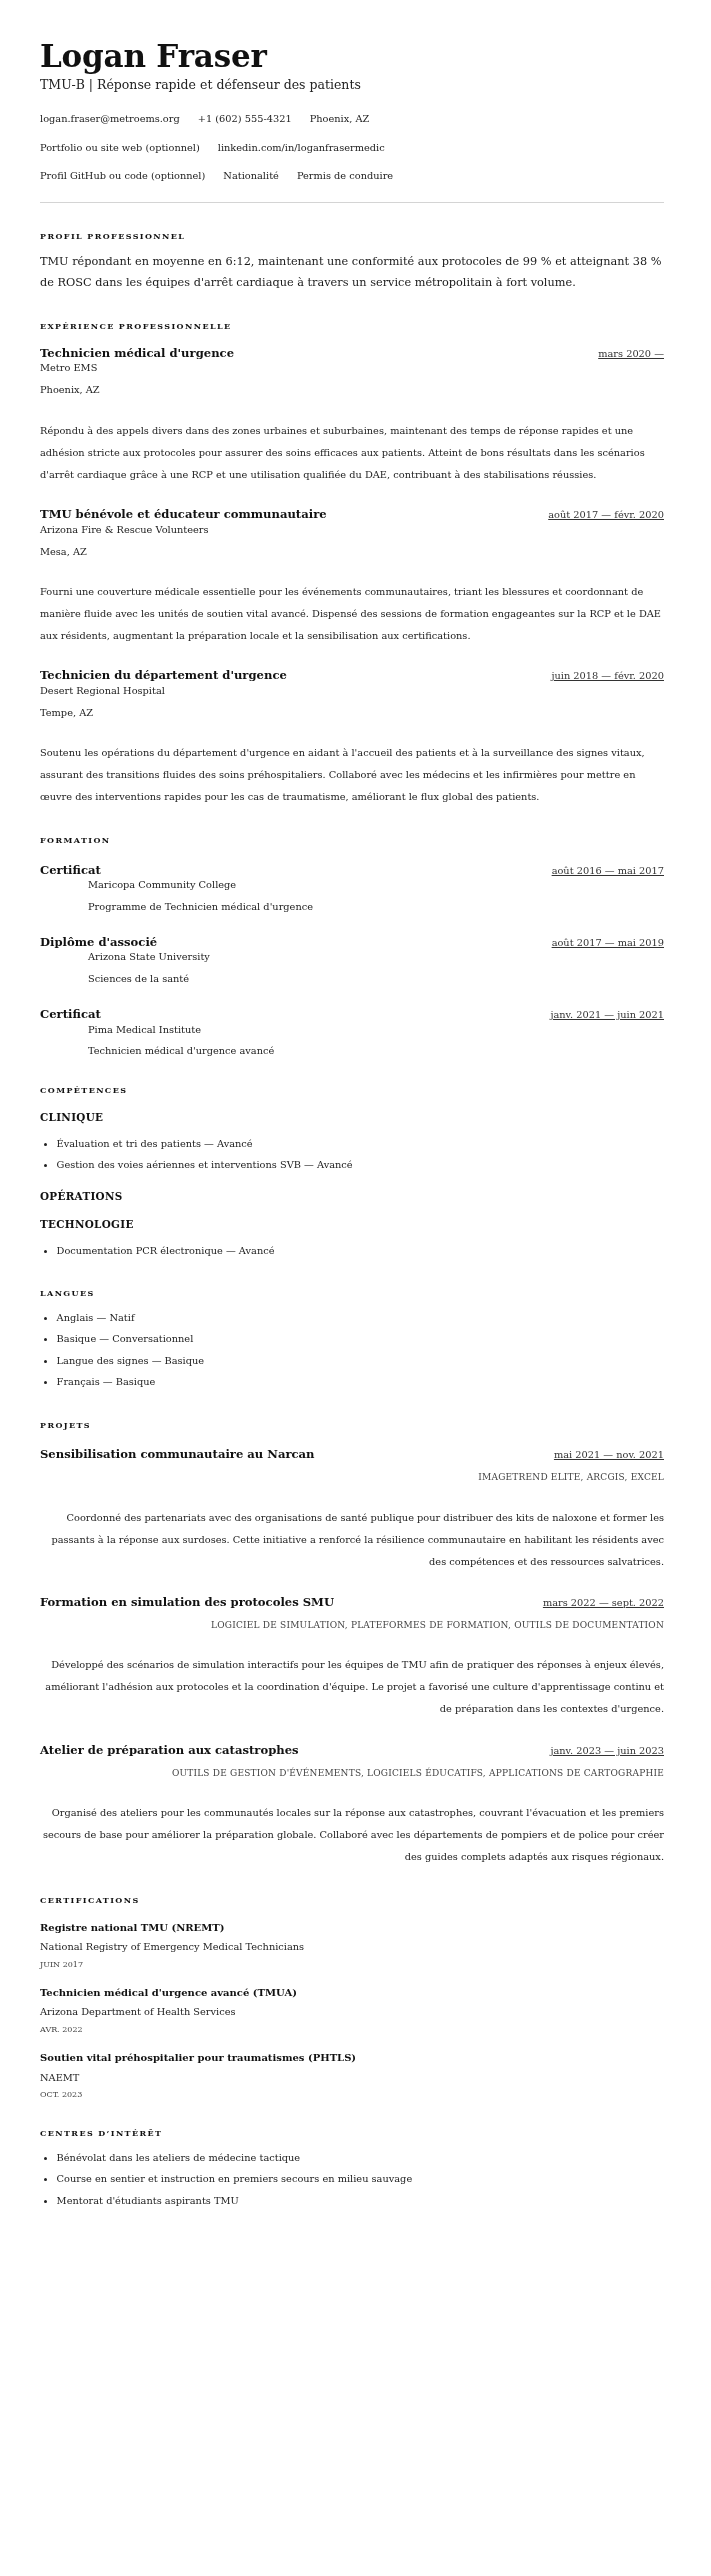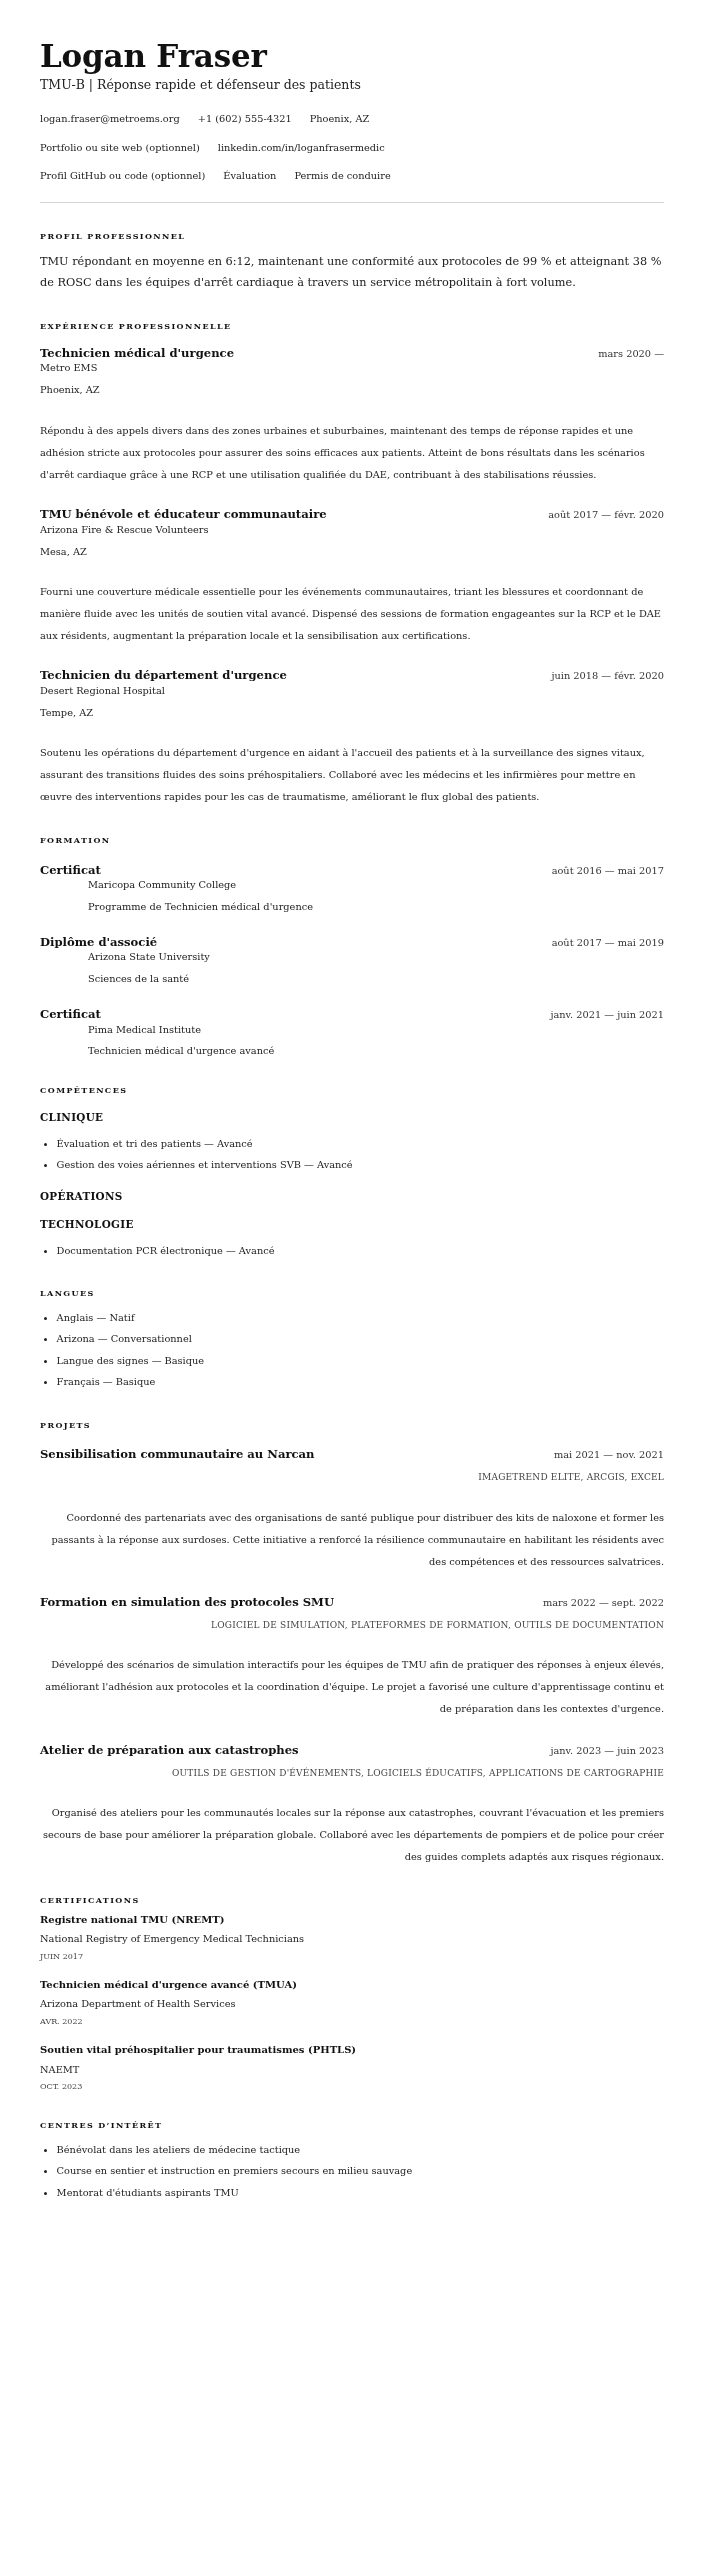--- a/index.html
+++ b/index.html
@@ -68,20 +68,21 @@
   .entry-title {
     font-size: 11.6px;
     font-weight: bold;
     color: #111;
     line-height: 16.6px;
   }
   .entry-date {
     font-size: 9.8px;
     color: #333;
     line-height: 14.2px;
+    text-decoration: underline;
   }
   .entry-sub {
     font-size: 9.8px;
     color: #222;
     line-height: 14.2px;
   }
   .entry-loc {
     font-size: 9.8px;
     color: #222;
     line-height: 14.2px;
@@ -142,21 +143,21 @@
     text-transform: uppercase;
     letter-spacing: 0.2px;
     margin-left: 16px;
   }
   .proj-desc {
     font-size: 9.8px;
     color: #222;
     line-height: 22px;
     margin-top: 22.5px;
   }
-  .cert-entry { margin-top: 6px; }
+  .cert-entry { margin-top: 14px; }
   .cert-entry + .cert-entry { margin-top: 14.2px; }
   .cert-title {
     font-size: 10px;
     font-weight: bold;
     color: #111;
     line-height: 15.4px;
   }
   .cert-issuer {
     font-size: 9.8px;
     color: #222;
@@ -184,21 +185,21 @@
       <span>logan.fraser@metroems.org</span>
       <span>+1 (602) 555-4321</span>
       <span>Phoenix, AZ</span>
     </div>
     <div class="contact-row">
       <span>Portfolio ou site web (optionnel)</span>
       <span>linkedin.com/in/loganfrasermedic</span>
     </div>
     <div class="contact-row">
       <span>Profil GitHub ou code (optionnel)</span>
-      <span>Évaluation</span>
+      <span>Nationalité</span>
       <span>Permis de conduire</span>
     </div>
 
     <div class="divider"></div>
   </header>
 
   <section class="section first">
     <h2 class="section-title">PROFIL PROFESSIONNEL</h2>
     <p class="summary">TMU répondant en moyenne en 6:12, maintenant une conformité aux protocoles de 99 % et atteignant 38 % de ROSC dans les équipes d'arrêt cardiaque à travers un service métropolitain à fort volume.</p>
   </section>
@@ -288,21 +289,21 @@
       <ul class="bullets">
         <li>Documentation PCR électronique — Avancé</li>
       </ul>
     </div>
   </section>
 
   <section class="section">
     <h2 class="section-title">LANGUES</h2>
     <ul class="bullets">
       <li>Anglais — Natif</li>
-      <li>Arizona — Conversationnel</li>
+      <li>Basique — Conversationnel</li>
       <li>Langue des signes — Basique</li>
       <li>Français — Basique</li>
     </ul>
   </section>
 
   <section class="section">
     <h2 class="section-title">PROJETS</h2>
 
     <div class="proj-entry">
       <div class="entry-head">

